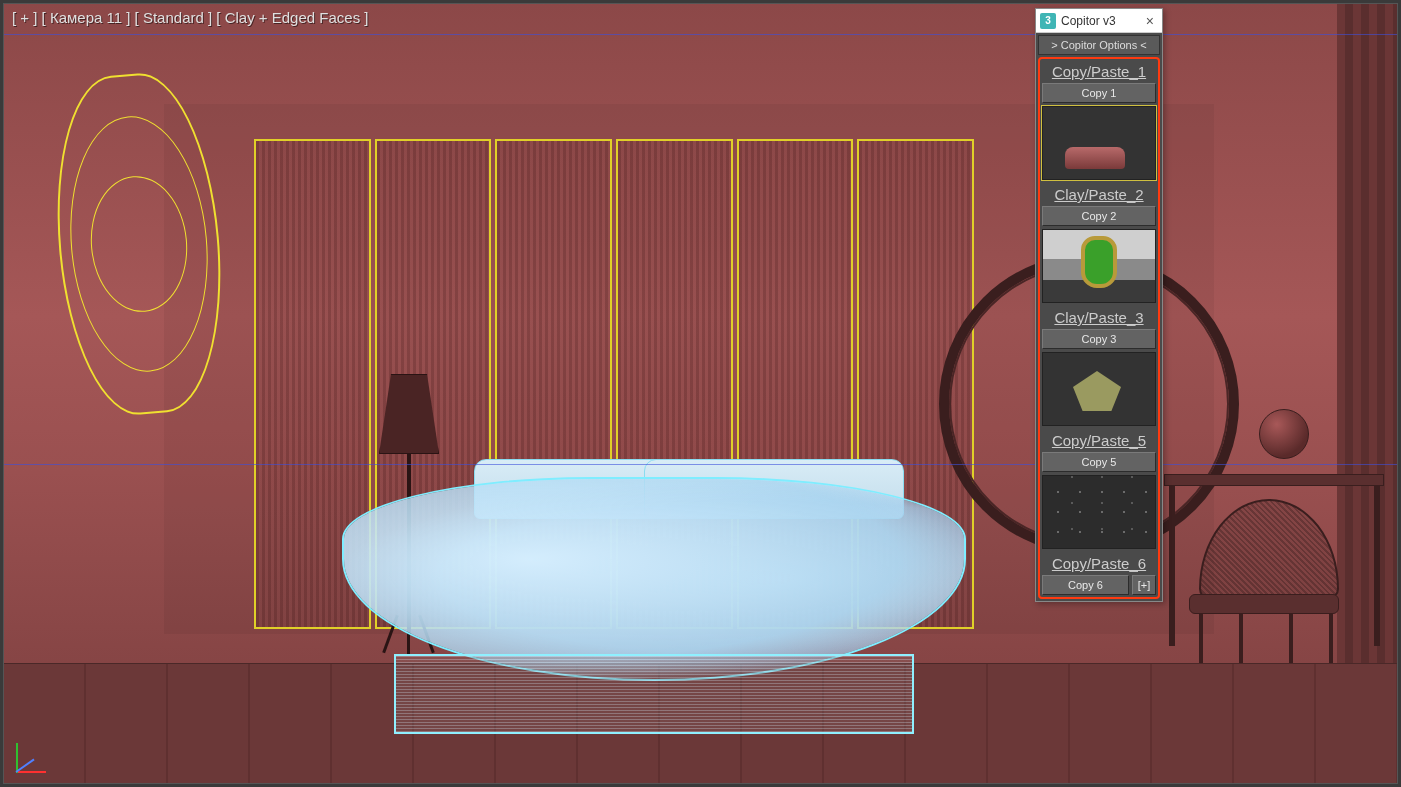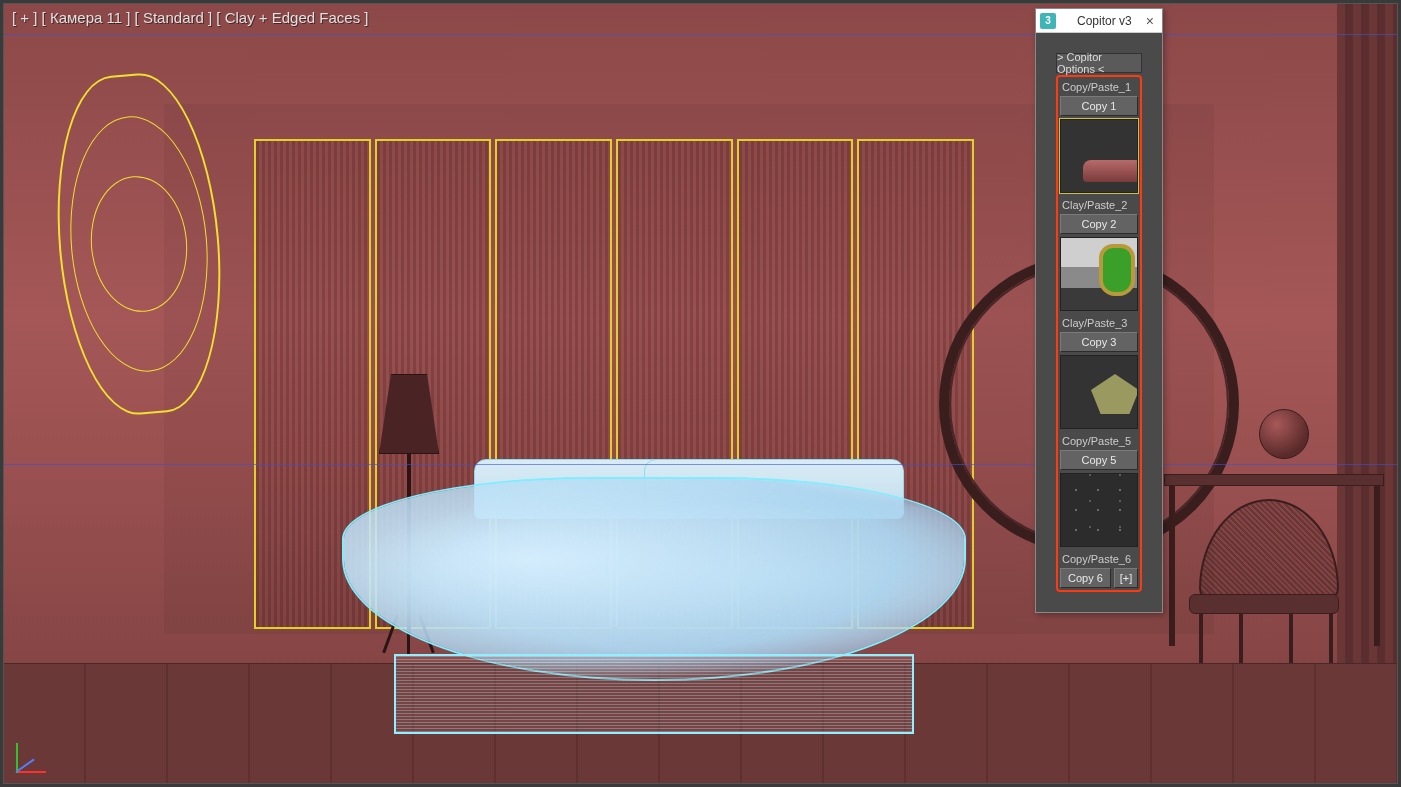--- a/index.html
+++ b/index.html
@@ -148,37 +148,37 @@
   }
   .copitor-title {
     display:flex; align-items:center; height:24px; padding:0 4px;
     background:#fff; border-bottom:1px solid #ccc;
     color:#333; font-size:12px;
   }
   .copitor-title .icon3 {
     width:16px;height:16px;background:#3fb5b5;color:#fff;border-radius:2px;
     display:flex;align-items:center;justify-content:center;font-size:10px;font-weight:bold;margin-right:5px;
   }
-  .copitor-title .ttl { flex:1;margin-left:16px; }
+  .copitor-title .ttl { flex:1; }
   .copitor-title .close { color:#555; font-size:14px; cursor:pointer; padding:0 4px;}
   .copitor-body {
-    background:#4a4a4a; color:#ddd; padding:20px;
+    background:#4a4a4a; color:#ddd; padding:2px;text-align:center;
   }
   .options-btn {
     width:100%; height:20px; background:#5a5a5a; border:1px solid #333;
     color:#ddd; font-size:11px; cursor:pointer;
     display:flex; align-items:center; justify-content:center;
   }
   .highlight-box {
     border:2px solid #ff3a10; border-radius:4px; margin-top:2px; padding:2px;
     background:#4a4a4a;
   }
   .slot { margin-bottom:4px; }
   .slot-label {
-    color:#ccc; font-size:11px; padding:2px 2px 3px;
+    color:#ccc; font-size:15px; padding:2px 2px 3px;text-decoration:underline;
   }
   .copy-btn-row { display:flex; gap:3px; }
   .copy-btn {
     flex:1; height:20px; background:#636363; border:1px solid #2c2c2c;
     border-top-color:#7a7a7a; border-left-color:#7a7a7a;
     color:#e8e8e8; font-size:11px; cursor:pointer;
     display:flex;align-items:center;justify-content:center;
   }
   .plus-btn {
     width:24px; height:20px; background:#636363; border:1px solid #2c2c2c;

